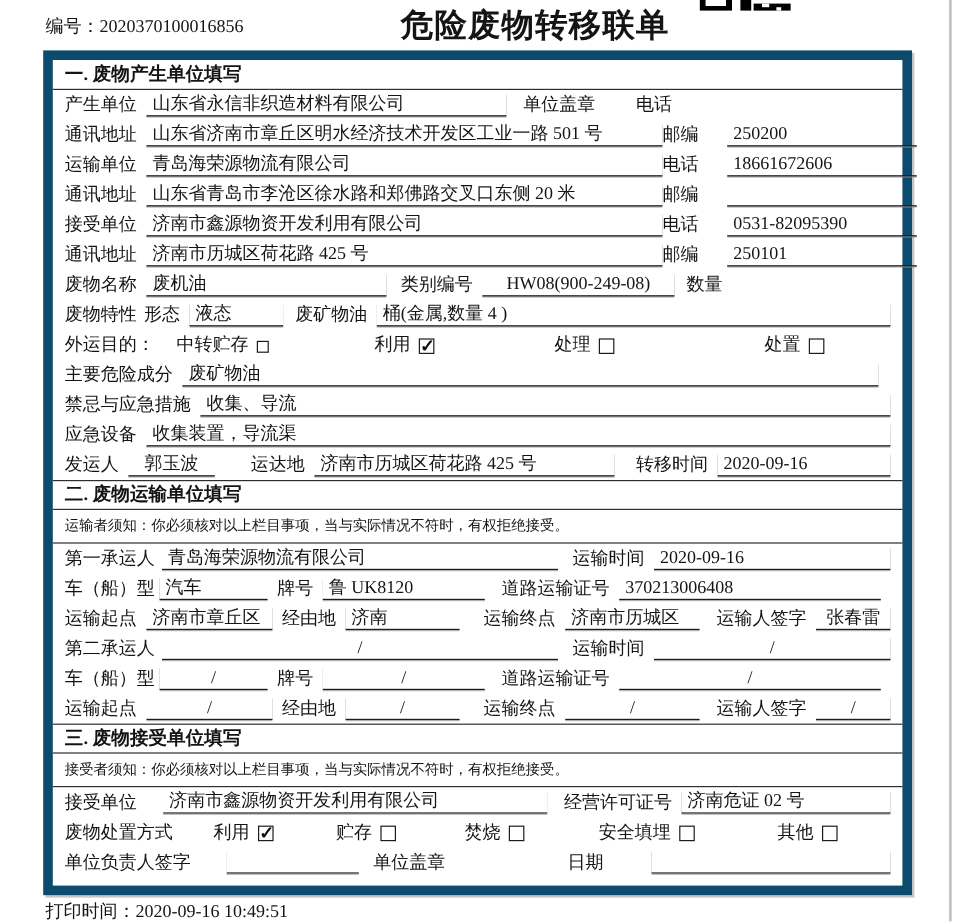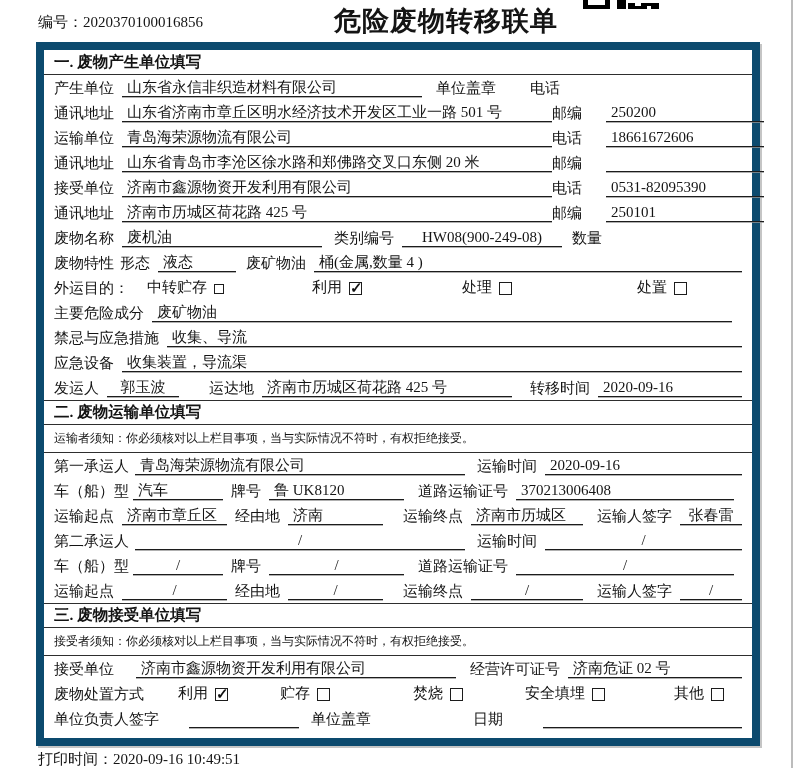--- a/index.html
+++ b/index.html
@@ -266,21 +266,21 @@
   <div class="frow" style="align-items:center;padding-bottom:0">
     <span class="lbl">废物处置方式</span>
     <span class="opt" style="margin-left:34px">
         <span>利用</span>
         <span class="cb checked"></span>
       </span>
     <span class="opt" style="margin-left:52px">
         <span>贮存</span>
         <span class="cb"></span>
       </span>
-    <span class="opt" style="margin-left:83px">
+    <span class="opt" style="margin-left:57px">
         <span>焚烧</span>
         <span class="cb"></span>
       </span>
     <span class="opt" style="margin-left:62px">
         <span>安全填埋</span>
         <span class="cb"></span>
       </span>
     <span class="opt" style="margin-left:69px">
         <span>其他</span>
         <span class="cb"></span>

